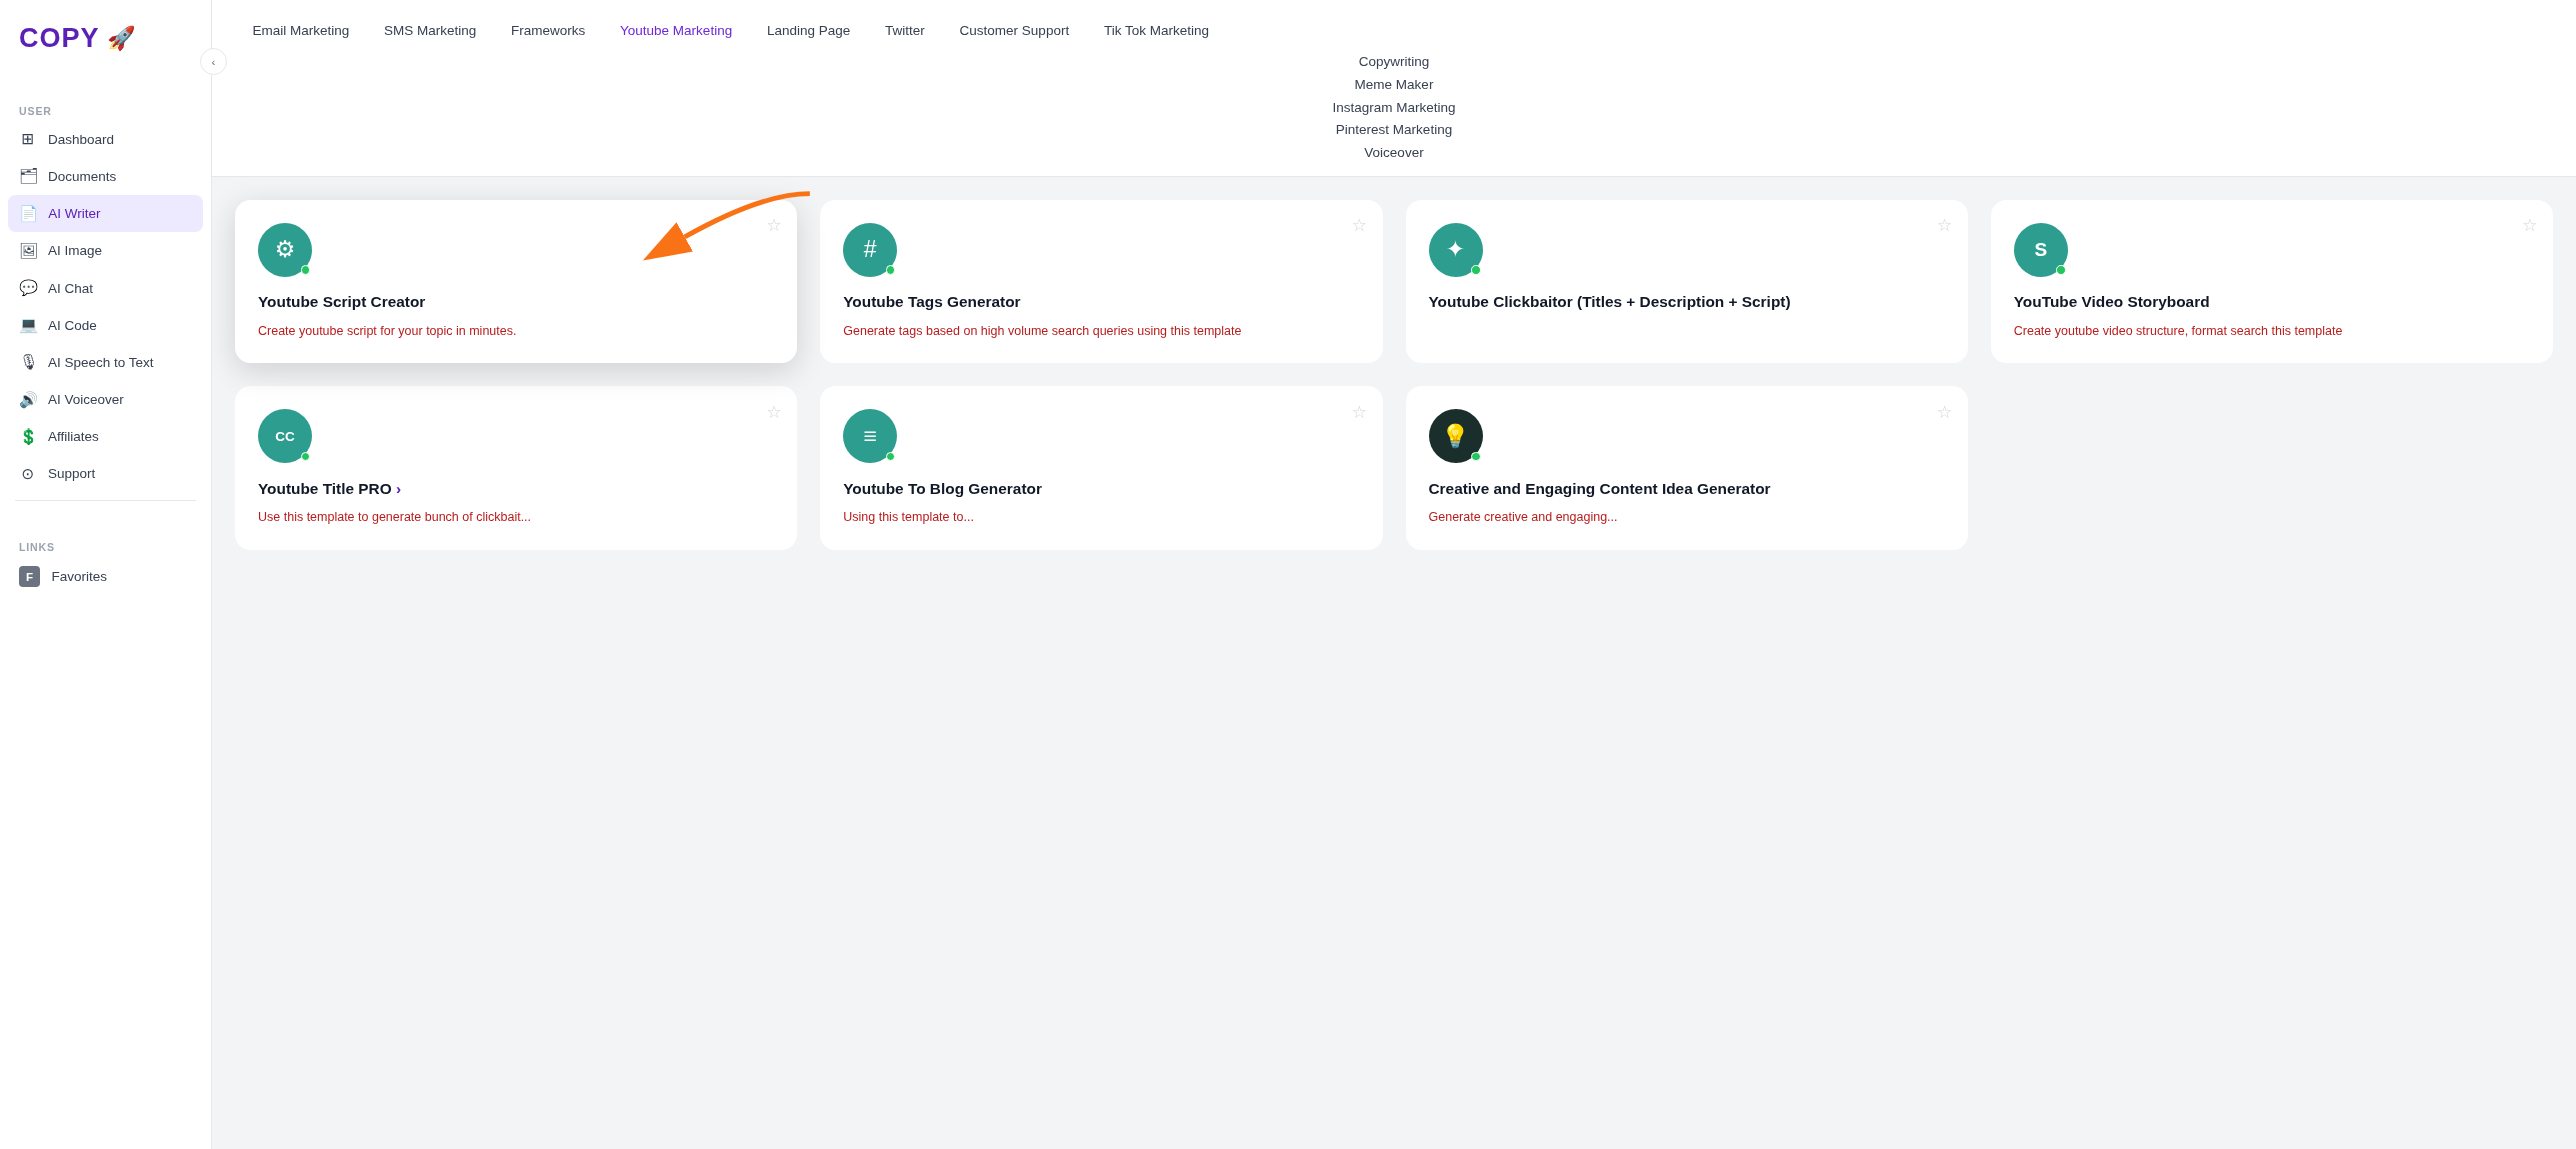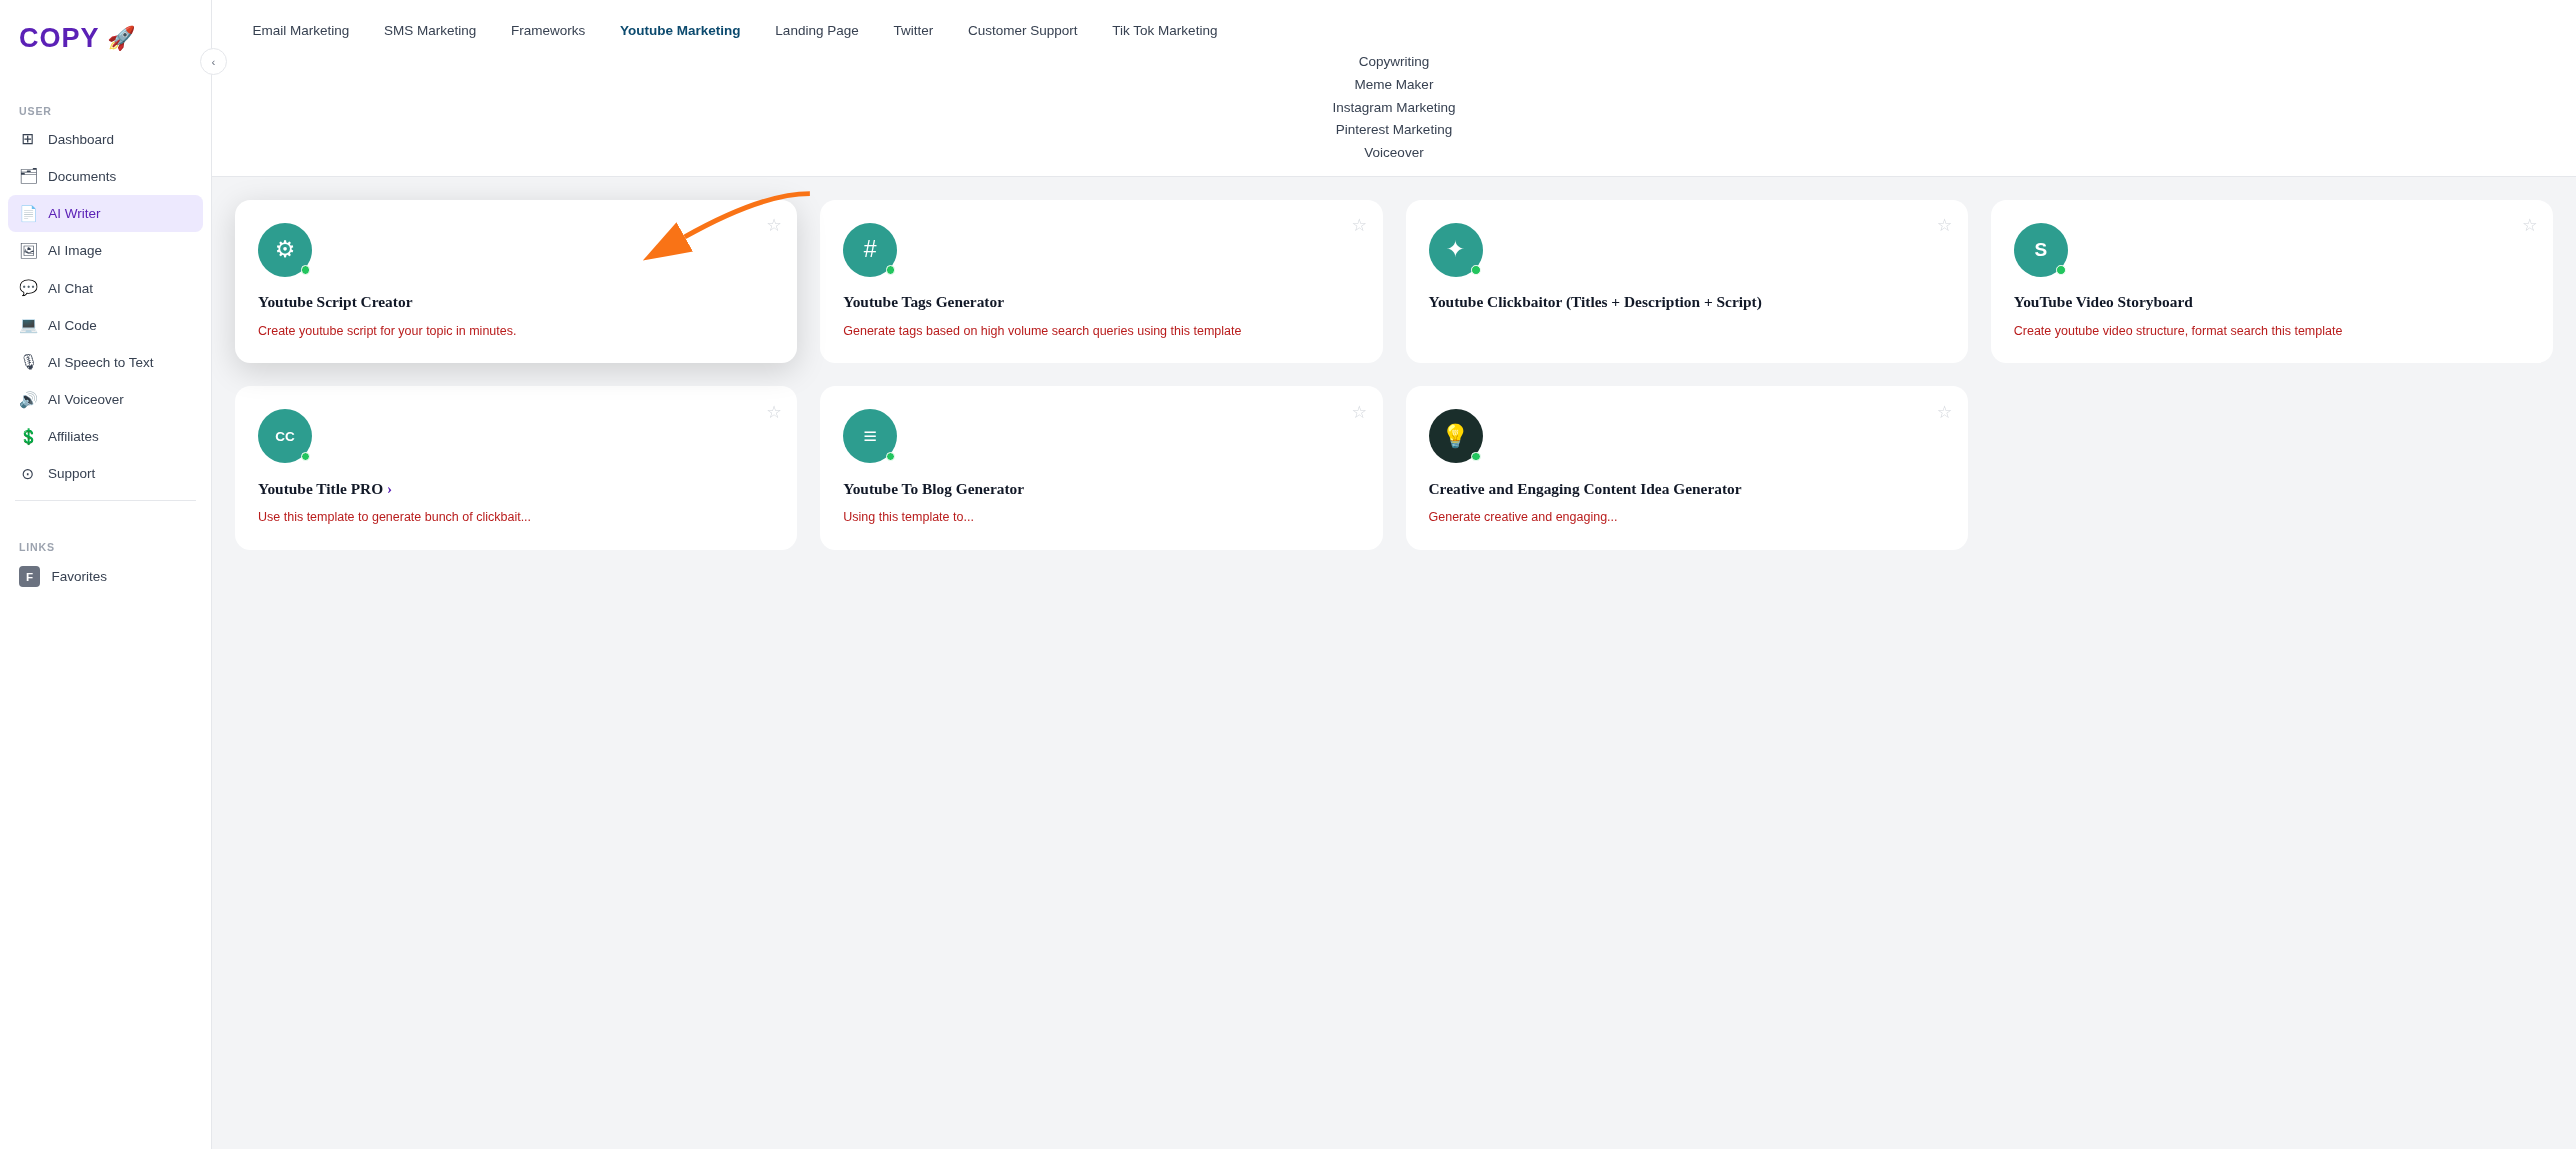--- a/index.html
+++ b/index.html
@@ -104,21 +104,21 @@
       flex-direction: column;
     }
     .nav-item {
       padding: 3.9px 17.4px;
       font-size: 13.5px;
       color: #374151;
       cursor: pointer;
       white-space: nowrap;
       font-weight: 400;
     }
-    .nav-item.active { color: #0c4a6e; font-weight: 700; }
+    .nav-item.active { color: #6d28d9; font-weight: 400; }
     .collapse-btn {
       width: 27px;
       height: 27px;
       background: #fff;
       border: 1px solid #e5e7eb;
       border-radius: 50%;
       display: flex;
       align-items: center;
       justify-content: center;
       cursor: pointer;
@@ -195,21 +195,20 @@
       right: 1.9px;
       border: 1.9px solid #fff;
     }
 
     .card-title {
       font-size: 15.4px;
       font-weight: 700;
       color: #111827;
       margin-bottom: 9.6px;
       line-height: 1.3;
-      font-family: Liberation Serif, serif;
     }
     .card-desc {
       font-size: 12.5px;
       color: #b91c1c;
       line-height: 1.5;
     }
 
     
     .cards-row-2 {
       display: grid;

